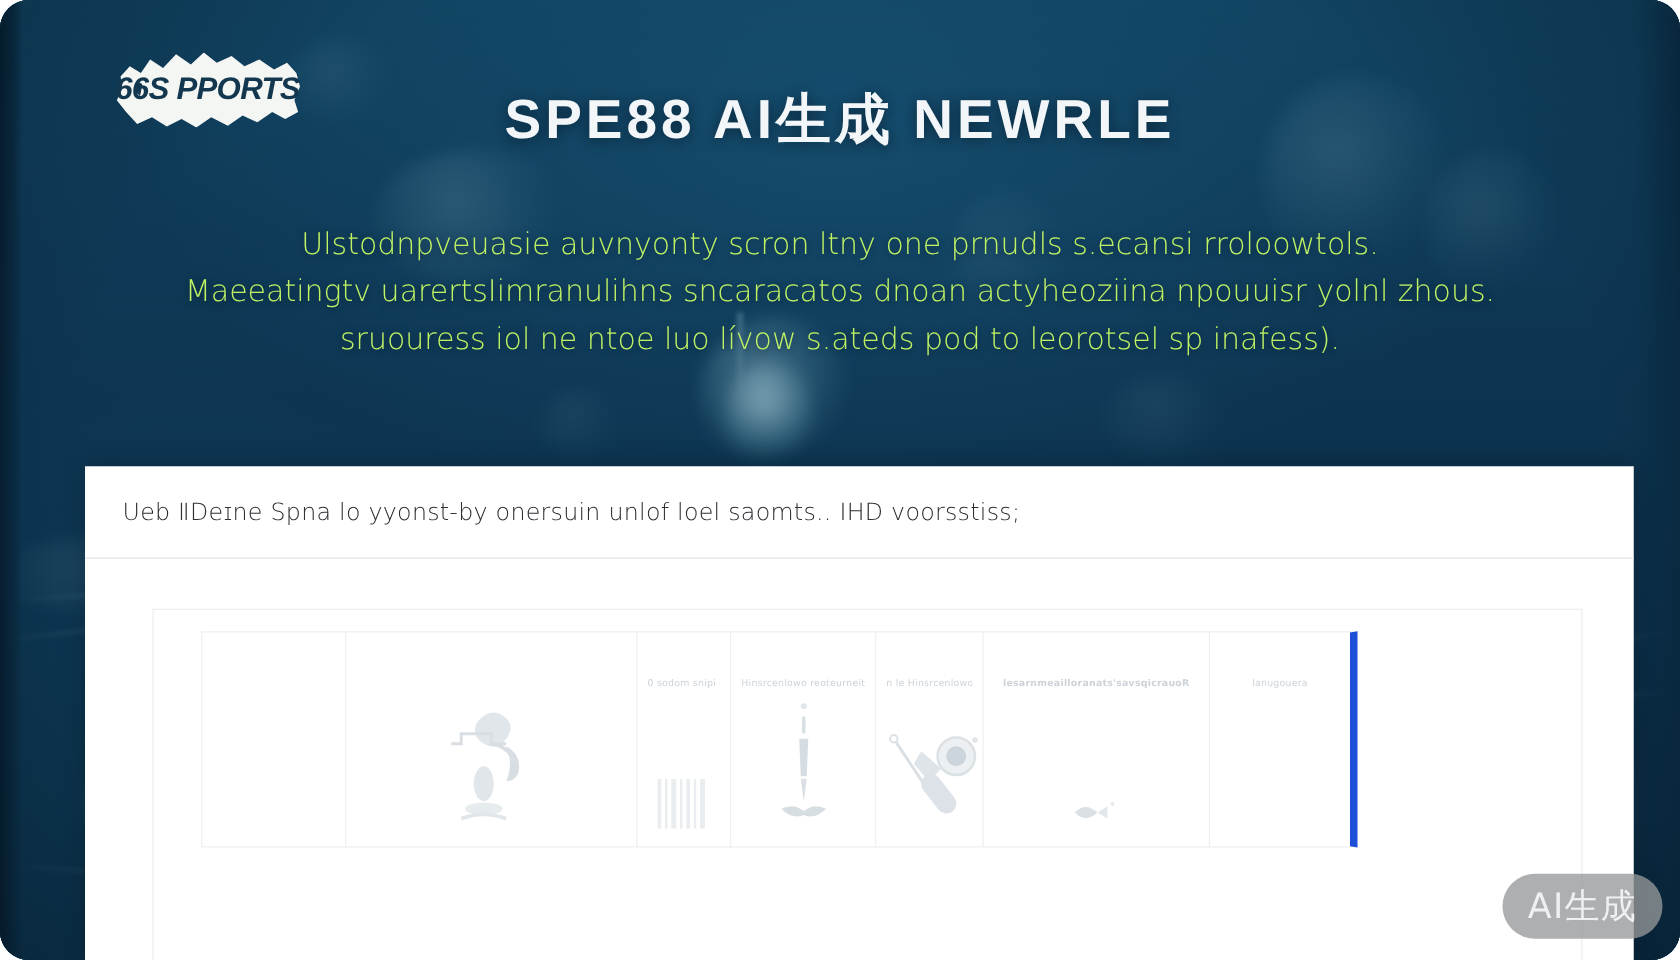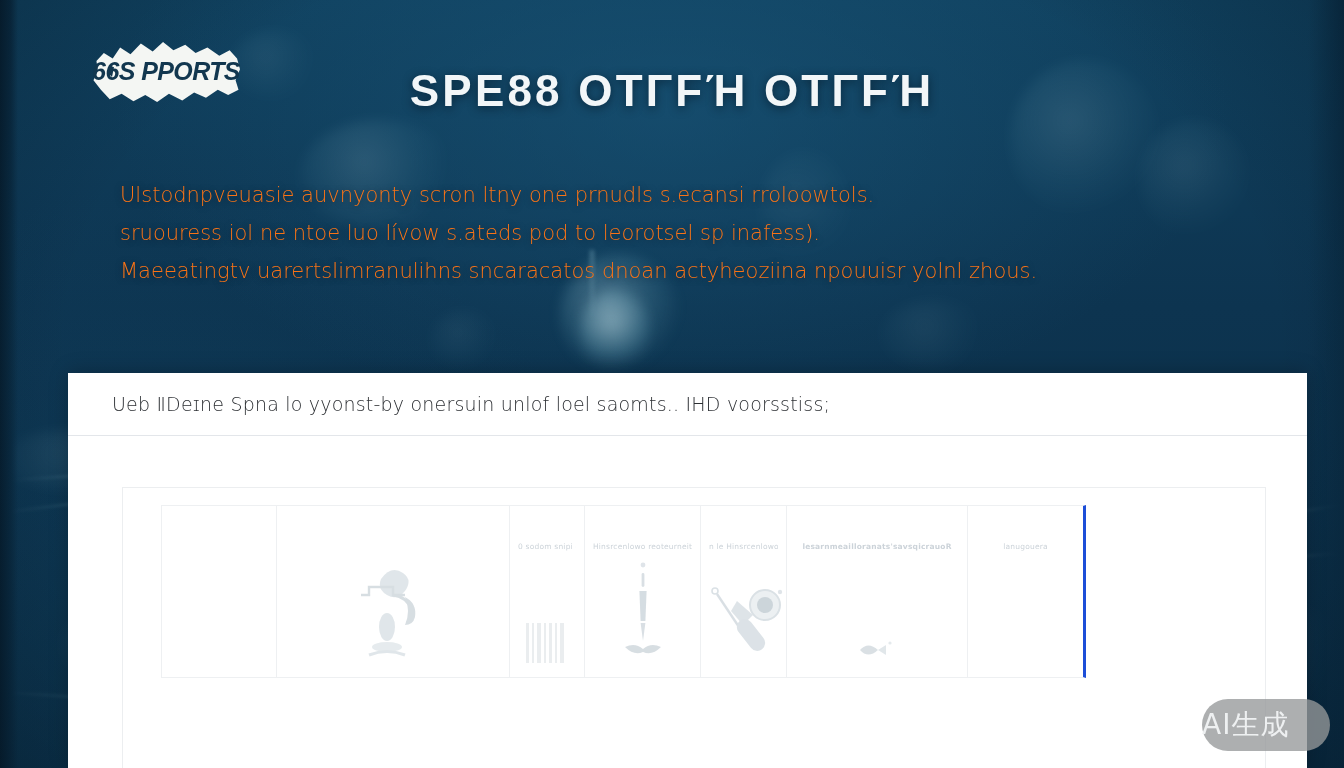--- a/index.html
+++ b/index.html
@@ -12,20 +12,21 @@
     font-family: "Liberation Sans", "DejaVu Sans", sans-serif;
   }
 
   
   .page {
     position: relative;
     width: 1344px;
     height: 768px;
     background: #0d3450;
     overflow: hidden;
+    border-radius: 23px;
   }
 
   
   .bg-base {
     position: absolute;
     inset: 0;
     background:
       radial-gradient(ellipse 900px 520px at 52% 18%,  #12496c 0%, #0e3b58 42%, #0c3consider 100%),
       linear-gradient(180deg, #0e3d5c 0%, #0c3консо 55%, #0a2d45 100%);
     background-color: #0c3consider;
@@ -157,46 +158,46 @@
     color: #f2f6f8;
     text-shadow: 0 2px 10px rgba(4,22,36,0.65);
     white-space: nowrap;
   }
 
   .hero-sub {
     position: absolute;
     left: 120px;
     right: 120px;
     top: 176px;
-    text-align: left;
+    text-align: center;
     font-family: "DejaVu Sans", sans-serif;
-    font-size: 21px;
+    font-size: 24px;
     line-height: 38px;
     font-weight: 300;
-    color: #f97316;
+    color: #bef264;
     text-shadow: 0 1px 6px rgba(4,22,36,0.6);
   }
   .hero-sub .ln { display: block; white-space: nowrap; }
 
   
   .panel {
     position: absolute;
     left: 68px;
     top: 373px;
     width: 1239px;
     height: 395px;
     background: #ffffff;
     box-shadow: 0 -2px 18px rgba(0,0,0,0.22);
   }
 
   .panel-header {
-    height: 63px;
+    height: 74px;
     display: flex;
     align-items: center;
-    padding-left: 44px;
+    padding-left: 30px;
     border-bottom: 1px solid #e3e6ea;
   }
   .panel-header-text {
     font-family: "DejaVu Sans", sans-serif;
     font-size: 19px;
     font-weight: 300;
     color: #2c2f33;
     letter-spacing: 0.2px;
     white-space: nowrap;
   }
@@ -222,21 +223,21 @@
     height: 173px;
   }
 
   .card {
     border: 1px solid #eef0f2;
     border-right: none;
     position: relative;
     background: #fff;
     overflow: hidden;
   }
-  .card:last-child { border-right: 3px solid #1d4ed8; }
+  .card:last-child { border-right: 6px solid #1d4ed8; }
 
   .card-label {
     position: absolute;
     left: 8px; right: 8px;
     top: 36px;
     text-align: center;
     font-family: "DejaVu Sans", sans-serif;
     font-size: 7.5px;
     line-height: 9px;
     color: #ccd3d9;
@@ -262,21 +263,21 @@
   .ai-badge {
     position: absolute;
     right: 14px;
     bottom: 17px;
     width: 128px;
     height: 52px;
     border-radius: 26px;
     background: rgba(150,152,154,0.78);
     display: flex;
     align-items: center;
-    justify-content: flex-start;
+    justify-content: center;
   }
   .ai-badge-text {
     font-family: "DejaVu Sans", sans-serif;
     font-size: 28px;
     font-weight: 400;
     color: #eef0f1;
     letter-spacing: 1px;
     line-height: 1;
   }
 </style>
@@ -311,26 +312,26 @@
   <div class="bg-edge-left"></div>
   <div class="bg-edge-right"></div>
   <div class="bg-vignette"></div>
 
   <div class="logo">
     <div class="logo-brush"></div>
     <div class="logo-tick"></div>
     <div class="logo-text">66S PPORTS</div>
   </div>
 
-  <div class="hero-title">SPE88  OTΓFΉ OTΓFΉ</div>
+  <div class="hero-title">SPE88  AI生成 ΝEWRLE</div>
 
   <div class="hero-sub">
     <span class="ln">Ulstodnpveuasie auvnyonty scron ltny one prnudls s.ecansi rroloowtols.</span>
+    <span class="ln">Maeeatingtv uarertsIimranulihns sncaracatos dnoan actyheoziina npouuisr yolnl zhous.</span>
     <span class="ln">sruouress iol ne ntoe luo lívow s.ateds pod to leorotsel sp inafess).</span>
-    <span class="ln">Maeeatingtv uarertsIimranulihns sncaracatos dnoan actyheoziina npouuisr yolnl zhous.</span>
   </div>
 
   <div class="panel">
 
     <div class="panel-header">
       <div class="panel-header-text">Ueb ⅡDeɪne Spna lo yyonst-by onersuin unlof loel saomts.. IΗD voorsstiss;</div>
     </div>
 
     <div class="grid-shell">
       <div class="card-row" id="card-row">

